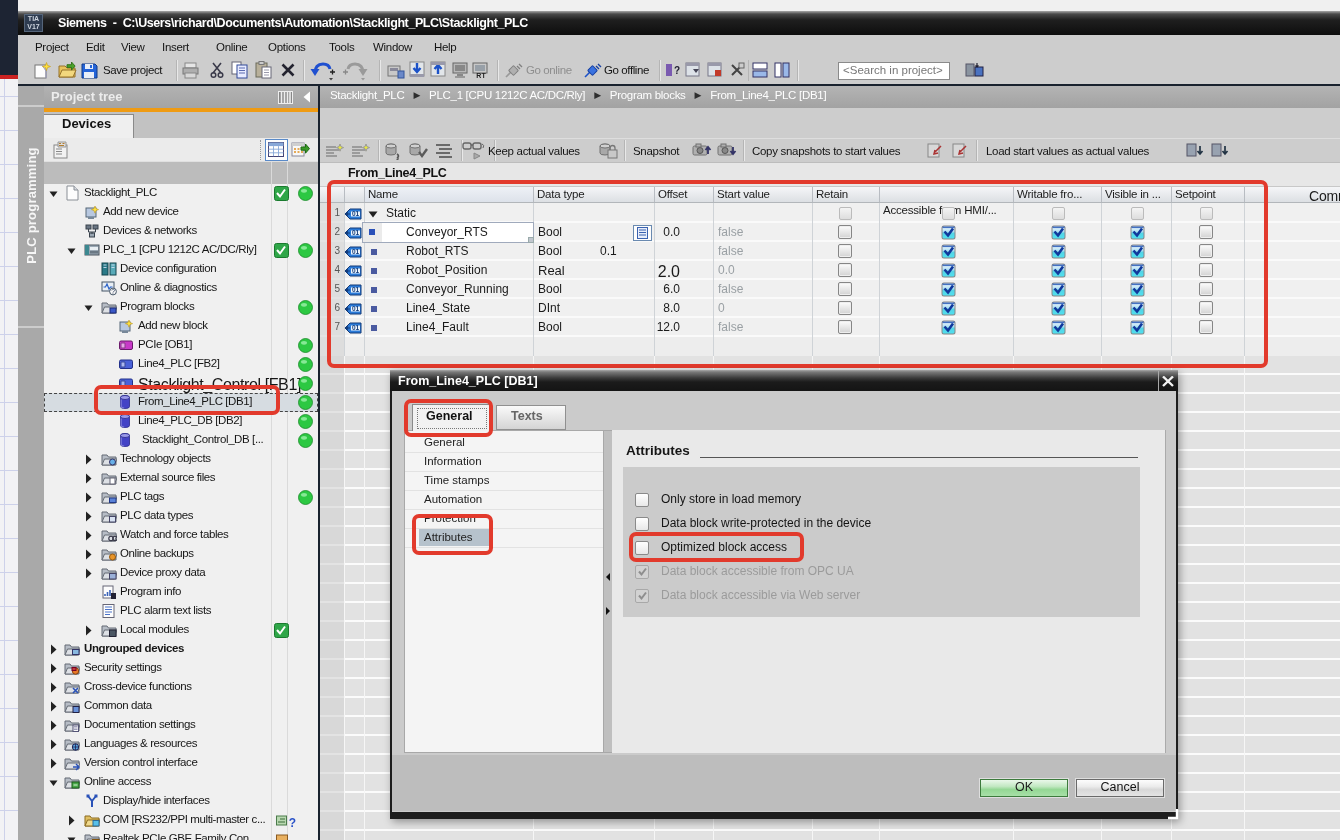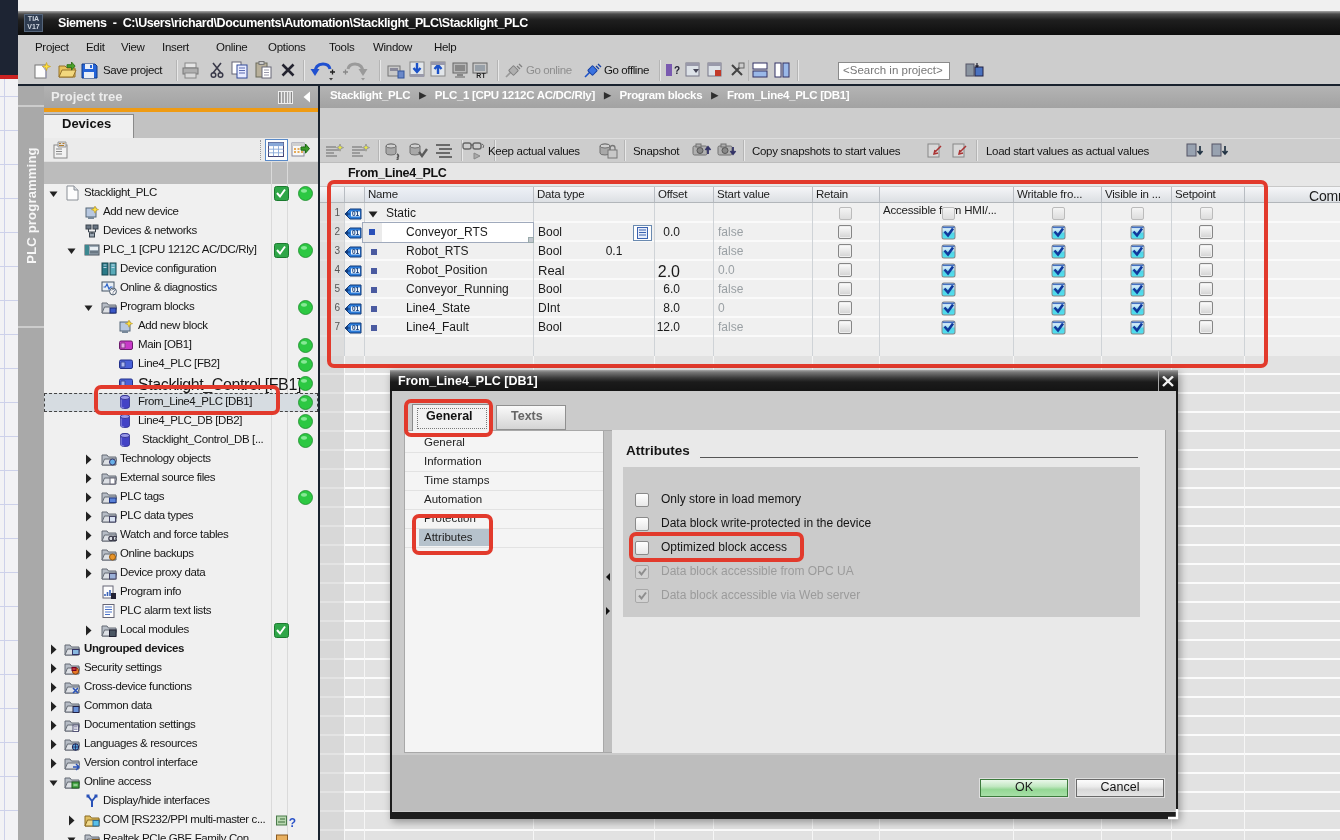--- a/index.html
+++ b/index.html
@@ -305,21 +305,21 @@
 <svg style="position:absolute;left:118px;top:318px" width="16" height="16" viewBox="0 0 16 16">
     <rect x="2" y="4" width="10" height="9" fill="#b8c8e0" stroke="#567"></rect>
     <rect x="4" y="13" width="6" height="2" fill="#789"></rect>
     <path d="M11 2 l1 2.6 2.6 1 -2.6 1 -1 2.6 -1 -2.6 -2.6 -1 2.6 -1 z" fill="#ffe23a" stroke="#b8962a" stroke-width="0.6"></path>
   </svg>
 <div style="position:absolute;left:138px;top:319px;white-space:nowrap;font-size:11.5px;letter-spacing:-0.4px;color:#161616">Add new block</div>
 <svg style="position:absolute;left:118px;top:337px" width="16" height="16" viewBox="0 0 16 16">
     <rect x="1.5" y="4" width="13" height="8.5" rx="1.5" fill="#c83ac8" stroke="#6a1a6a"></rect>
     <path d="M3 6 h4 v5 h-4 z" fill="#e8a8e8" stroke="#883a88"></path>
   </svg>
-<div style="position:absolute;left:138px;top:338px;white-space:nowrap;font-size:11.5px;letter-spacing:-0.4px;color:#161616">Main [OB1]</div>
+<div style="position:absolute;left:138px;top:338px;white-space:nowrap;font-size:11.5px;letter-spacing:-0.4px;color:#161616">PCIe [OB1]</div>
 <svg style="position:absolute;left:298px;top:338px" width="15" height="15">
     <circle cx="7.5" cy="7.5" r="7" fill="#2cc842" stroke="#1a8a2a" stroke-width="0.8"></circle>
     <ellipse cx="6" cy="4.8" rx="3" ry="1.9" fill="#90ec9e" opacity="0.9"></ellipse>
   </svg>
 <svg style="position:absolute;left:118px;top:356px" width="16" height="16" viewBox="0 0 16 16">
     <rect x="1.5" y="4" width="13" height="8.5" rx="1.5" fill="#4a62d8" stroke="#22308a"></rect>
     <path d="M3 6 h4 v5 h-4 z" fill="#aab8f0" stroke="#3a4a9a"></path>
   </svg>
 <div style="position:absolute;left:138px;top:357px;white-space:nowrap;font-size:11.5px;letter-spacing:-0.4px;color:#161616">Line4_PLC [FB2]</div>
 <svg style="position:absolute;left:298px;top:357px" width="15" height="15">
@@ -562,21 +562,21 @@
     <path d="M1 14 l2.5-6 12.5 0 -2.5 6 z" fill="#dde0e5" stroke="#656b74"></path>
     <rect x="8.5" y="8.5" width="6.5" height="5.5" fill="#e8a030" stroke="#855510"></rect>
   </svg>
 <div style="position:absolute;left:103px;top:832px;white-space:nowrap;font-size:11.5px;letter-spacing:-0.4px;color:#161616">Realtek PCIe GBE Family Con...</div>
 <svg style="position:absolute;left:276px;top:833px" width="17" height="14">
     <rect x="0.5" y="2" width="11" height="9" fill="#e8b060" stroke="#8a5a20"></rect>
   </svg>
 <div class="" style="position:absolute;left:318px;top:86px;width:2px;height:754px;background:#19222e"></div>
 <div class="" style="position:absolute;left:320px;top:86px;width:1020px;height:754px;background:#e7e7e7"></div>
 <div class="" style="position:absolute;left:320px;top:86px;width:1020px;height:22px;background:linear-gradient(180deg,#b4b4b4,#a2a2a2)"></div>
-<div style="position:absolute;left:330px;top:89px;color:#fefefe;font-weight:bold;font-size:11.5px;white-space:nowrap;letter-spacing:-0.3px"><span>Stacklight_PLC</span><span class="sep">▶</span><span>PLC_1 [CPU 1212C AC/DC/Rly]</span><span class="sep">▶</span><span>Program blocks</span><span class="sep">▶</span><span>From_Line4_PLC [DB1]</span></div>
+<div style="position:absolute;left:330px;top:89px;color:#fefefe;font-weight:normal;font-size:11.5px;white-space:nowrap;letter-spacing:-0.3px"><span>Stacklight_PLC</span><span class="sep">▶</span><span>PLC_1 [CPU 1212C AC/DC/Rly]</span><span class="sep">▶</span><span>Program blocks</span><span class="sep">▶</span><span>From_Line4_PLC [DB1]</span></div>
 <div class="" style="position:absolute;left:320px;top:108px;width:1020px;height:30px;background:#cdcdcd"></div>
 <div class="" style="position:absolute;left:320px;top:138px;width:1020px;height:25px;background:#cdcdcd;border-top:1px solid #dedede;border-bottom:1px solid #bdbdbd"></div>
 <svg style="position:absolute;left:324px;top:142px" width="22" height="18" viewBox="0 0 22 18">
     <path d="M2 5h10M2 8h13M2 11h8M2 14h11" stroke="#8a8a8a" stroke-width="1.7"></path>
     <path d="M16 2 l1 2.6 2.6 1 -2.6 1 -1 2.6 -1-2.6 -2.6-1 2.6-1 z" fill="#e8e840" stroke="#999"></path>
   </svg>
 <svg style="position:absolute;left:350px;top:142px" width="22" height="18" viewBox="0 0 22 18">
     <path d="M2 5h10M2 8h13M2 11h8M2 14h11" stroke="#8a8a8a" stroke-width="1.7"></path>
     <path d="M16 2 l1 2.6 2.6 1 -2.6 1 -1 2.6 -1-2.6 -2.6-1 2.6-1 z" fill="#e8e840" stroke="#999"></path>
   </svg>
@@ -808,21 +808,21 @@
 <div style="position:absolute;left:1199px;top:225px;width:14px;height:14px;background:linear-gradient(180deg,#fdfdfd,#d2d2d2);border:1px solid #868686;border-radius:2px;box-shadow:inset 0 0 0 1px #eee"></div>
 <svg style="position:absolute;left:344px;top:245px" width="19" height="14" viewBox="0 0 19 14">
     <path d="M6 2 h11 v10 h-11 l-5 -5 z" fill="#2a7ad8" stroke="#123a78"></path>
     <path d="M7 4.5 h9 v5 h-9 z" fill="#fff" opacity="0.92"></path>
     <path d="M2 7 h4 M4 5.5 L2 7 L4 8.5" stroke="#123a78" stroke-width="1.1" fill="none"></path>
     <text x="11.5" y="9.3" font-size="6.5" font-weight="bold" fill="#123a78" text-anchor="middle">01</text>
   </svg>
 <div style="position:absolute;left:371px;top:249px;width:6px;height:6px;background:#4a5aa0"></div>
 <div style="position:absolute;left:406px;top:244px;font-size:12px">Robot_RTS</div>
 <div style="position:absolute;left:538px;top:244px;font-size:12px">Bool</div>
-<div style="position:absolute;left:584px;top:244px;width:60px;text-align:center;font-size:12px">0.1</div>
+<div style="position:absolute;left:600px;top:244px;width:60px;text-align:left;font-size:12px">0.1</div>
 <div style="position:absolute;left:718px;top:244px;font-size:12px;color:#9aa0a4">false</div>
 <div style="position:absolute;left:838px;top:244px;width:14px;height:14px;background:linear-gradient(180deg,#fdfdfd,#d2d2d2);border:1px solid #868686;border-radius:2px;box-shadow:inset 0 0 0 1px #eee"></div>
 <svg style="position:absolute;left:941px;top:244px" width="15" height="15" viewBox="0 0 15 15">
     <rect x="0.5" y="0.5" width="14" height="14" rx="2.5" fill="#666" opacity="0.75"></rect>
     <rect x="1.5" y="1.5" width="12" height="12" rx="1.5" fill="url(#cbg)"></rect>
     <rect x="1.5" y="1.5" width="12" height="1.6" fill="#1a50b4" opacity="0.8"></rect>
     <path d="M3.5 6.5 L7 10.5 L12 3.5" stroke="#10389c" stroke-width="2.6" fill="none"></path>
   </svg>
 <svg style="position:absolute;left:1051px;top:244px" width="15" height="15" viewBox="0 0 15 15">
     <rect x="0.5" y="0.5" width="14" height="14" rx="2.5" fill="#666" opacity="0.75"></rect>

